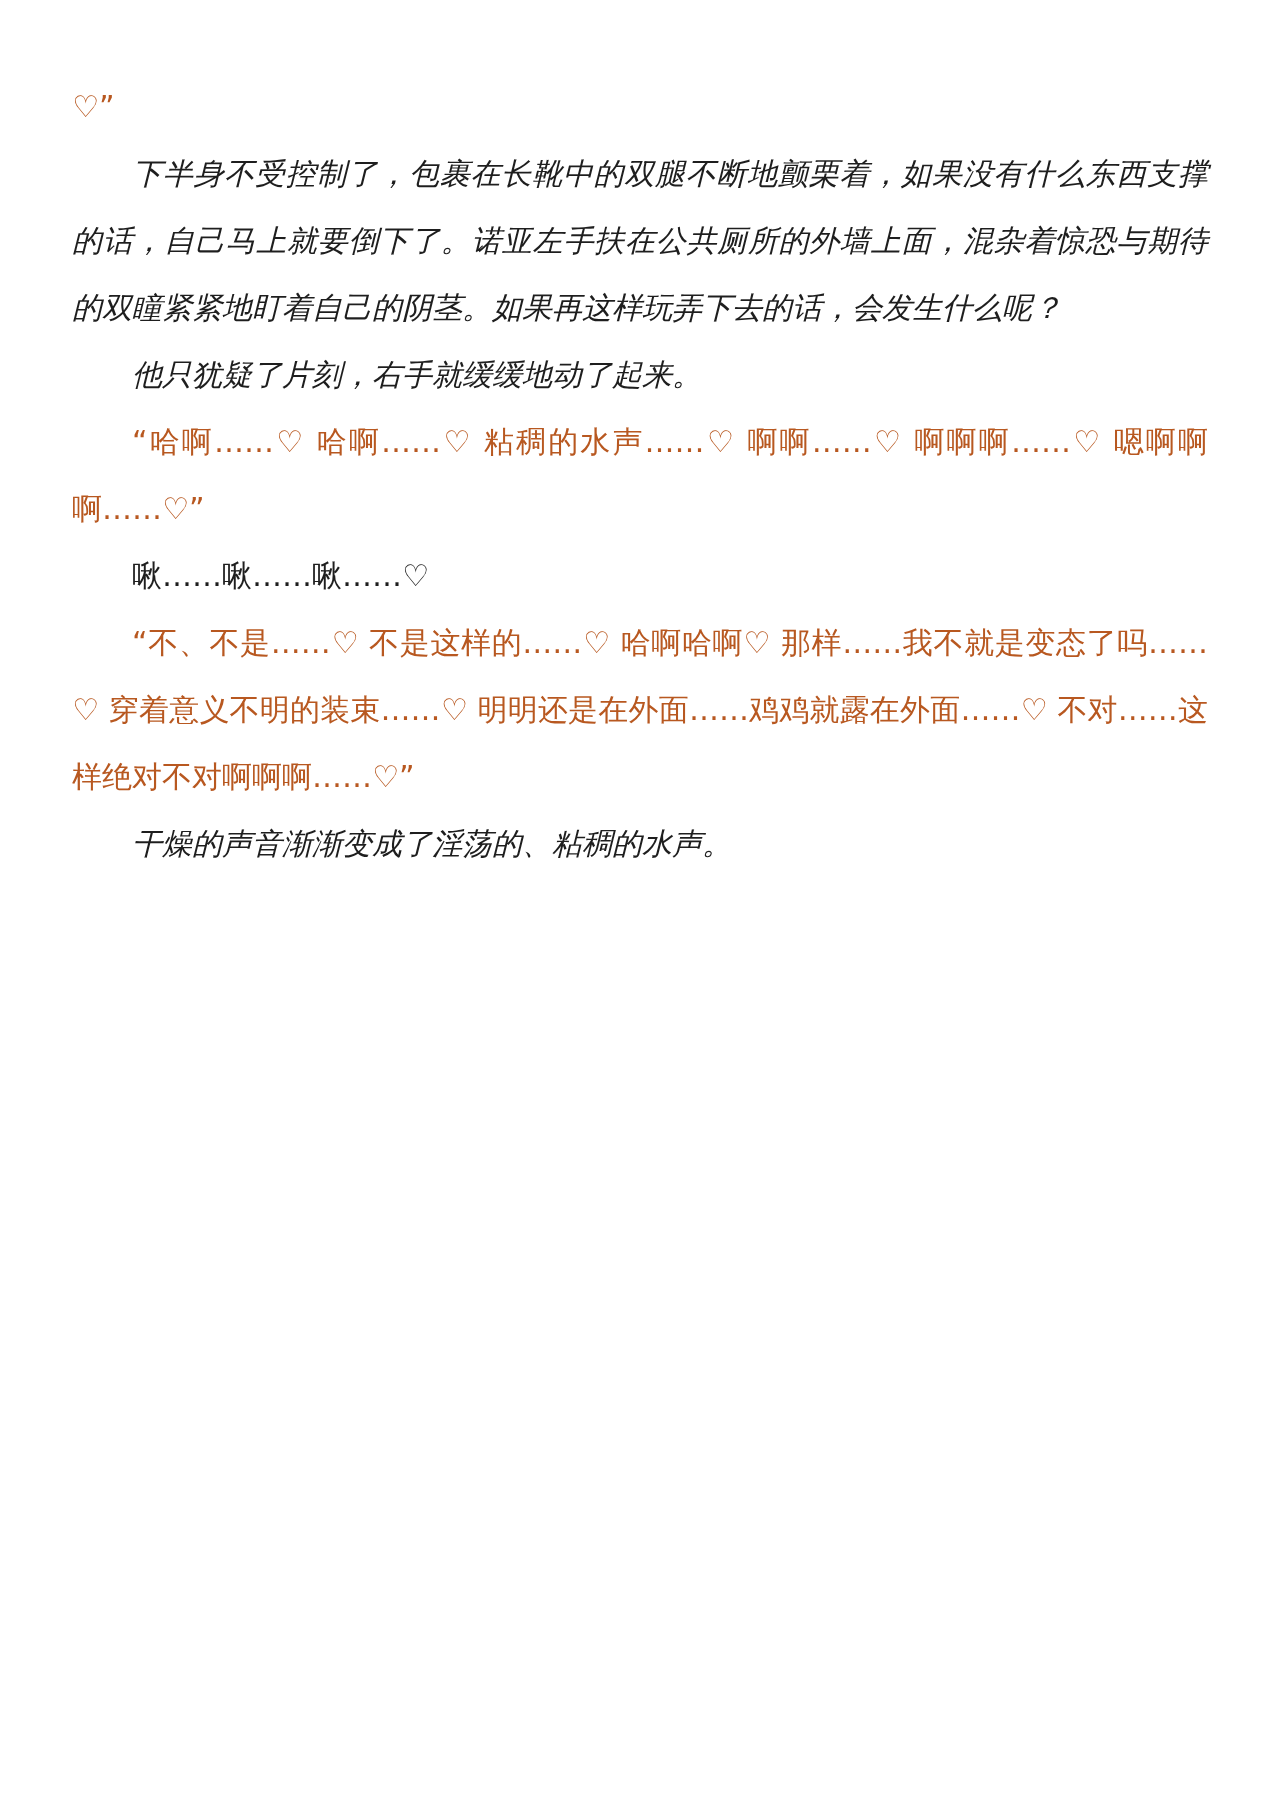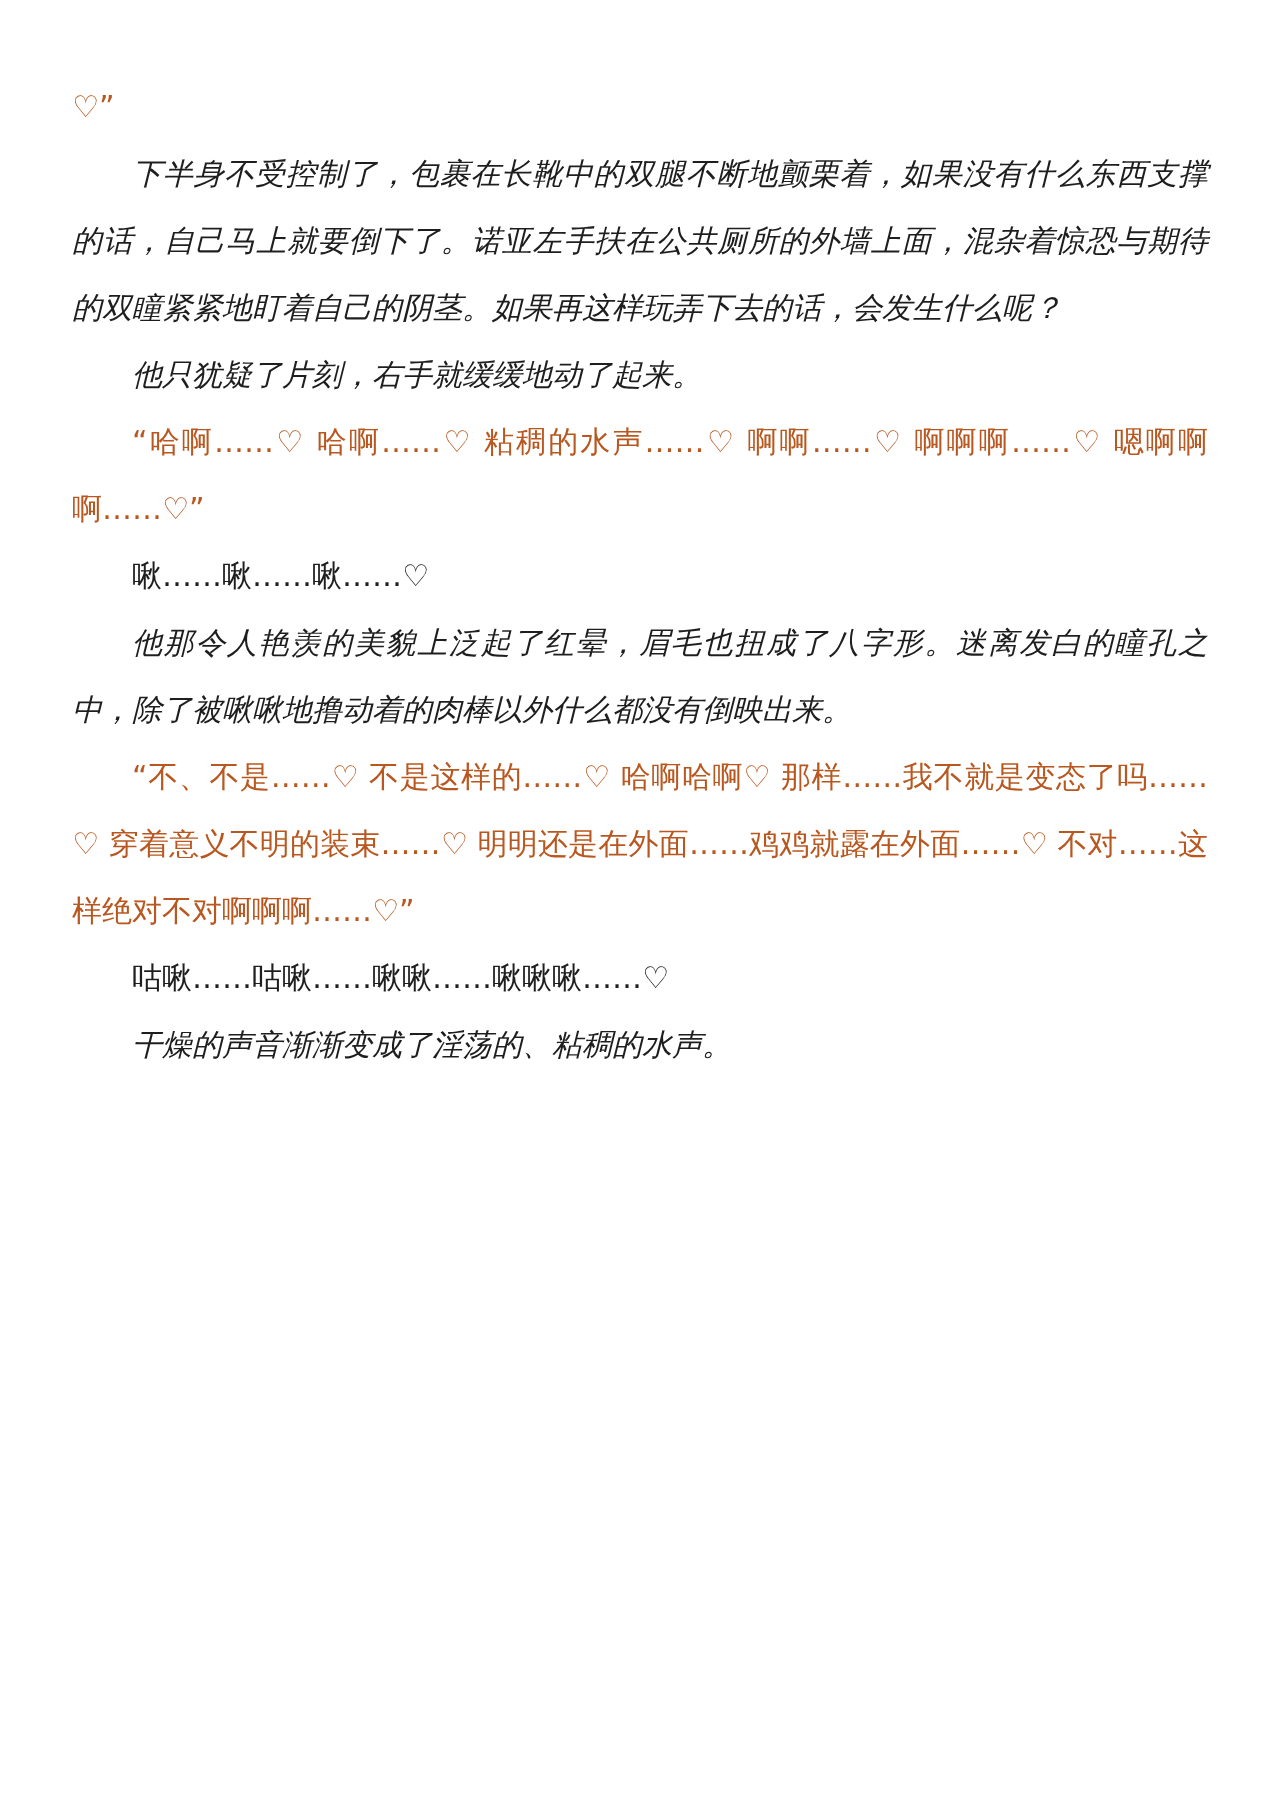--- a/index.html
+++ b/index.html
@@ -49,17 +49,15 @@
 </style>
 </head>
 <body>
 
 <div class="page">
   <p class="dialogue no-indent">♡”</p>
   <p class="narration indent">下半身不受控制了，包裹在长靴中的双腿不断地颤栗着，如果没有什么东西支撑的话，自己马上就要倒下了。诺亚左手扶在公共厕所的外墙上面，混杂着惊恐与期待的双瞳紧紧地盯着自己的阴茎。如果再这样玩弄下去的话，会发生什么呢？</p>
   <p class="narration indent">他只犹疑了片刻，右手就缓缓地动了起来。</p>
   <p class="dialogue indent">“哈啊……♡ 哈啊……♡ 粘稠的水声……♡ 啊啊……♡ 啊啊啊……♡ 嗯啊啊啊……♡”</p>
   <p class="sfx indent">啾……啾……啾……♡</p>
-  <p class="narration indent">他那令人艳羡的美貌上泛起了红晕，眉毛也扭成了八字形。迷离发白的瞳孔之中，除了被啾啾地撸动着的肉棒以外什么都没有倒映出来。</p>
   <p class="dialogue indent">“不、不是……♡ 不是这样的……♡ 哈啊哈啊♡ 那样……我不就是变态了吗……♡ 穿着意义不明的装束……♡ 明明还是在外面……鸡鸡就露在外面……♡ 不对……这样绝对不对啊啊啊……♡”</p>
-  <p class="sfx indent">咕啾……咕啾……啾啾……啾啾啾……♡</p>
   <p class="narration indent">干燥的声音渐渐变成了淫荡的、粘稠的水声。</p>
 </div>
 
 </body></html>

